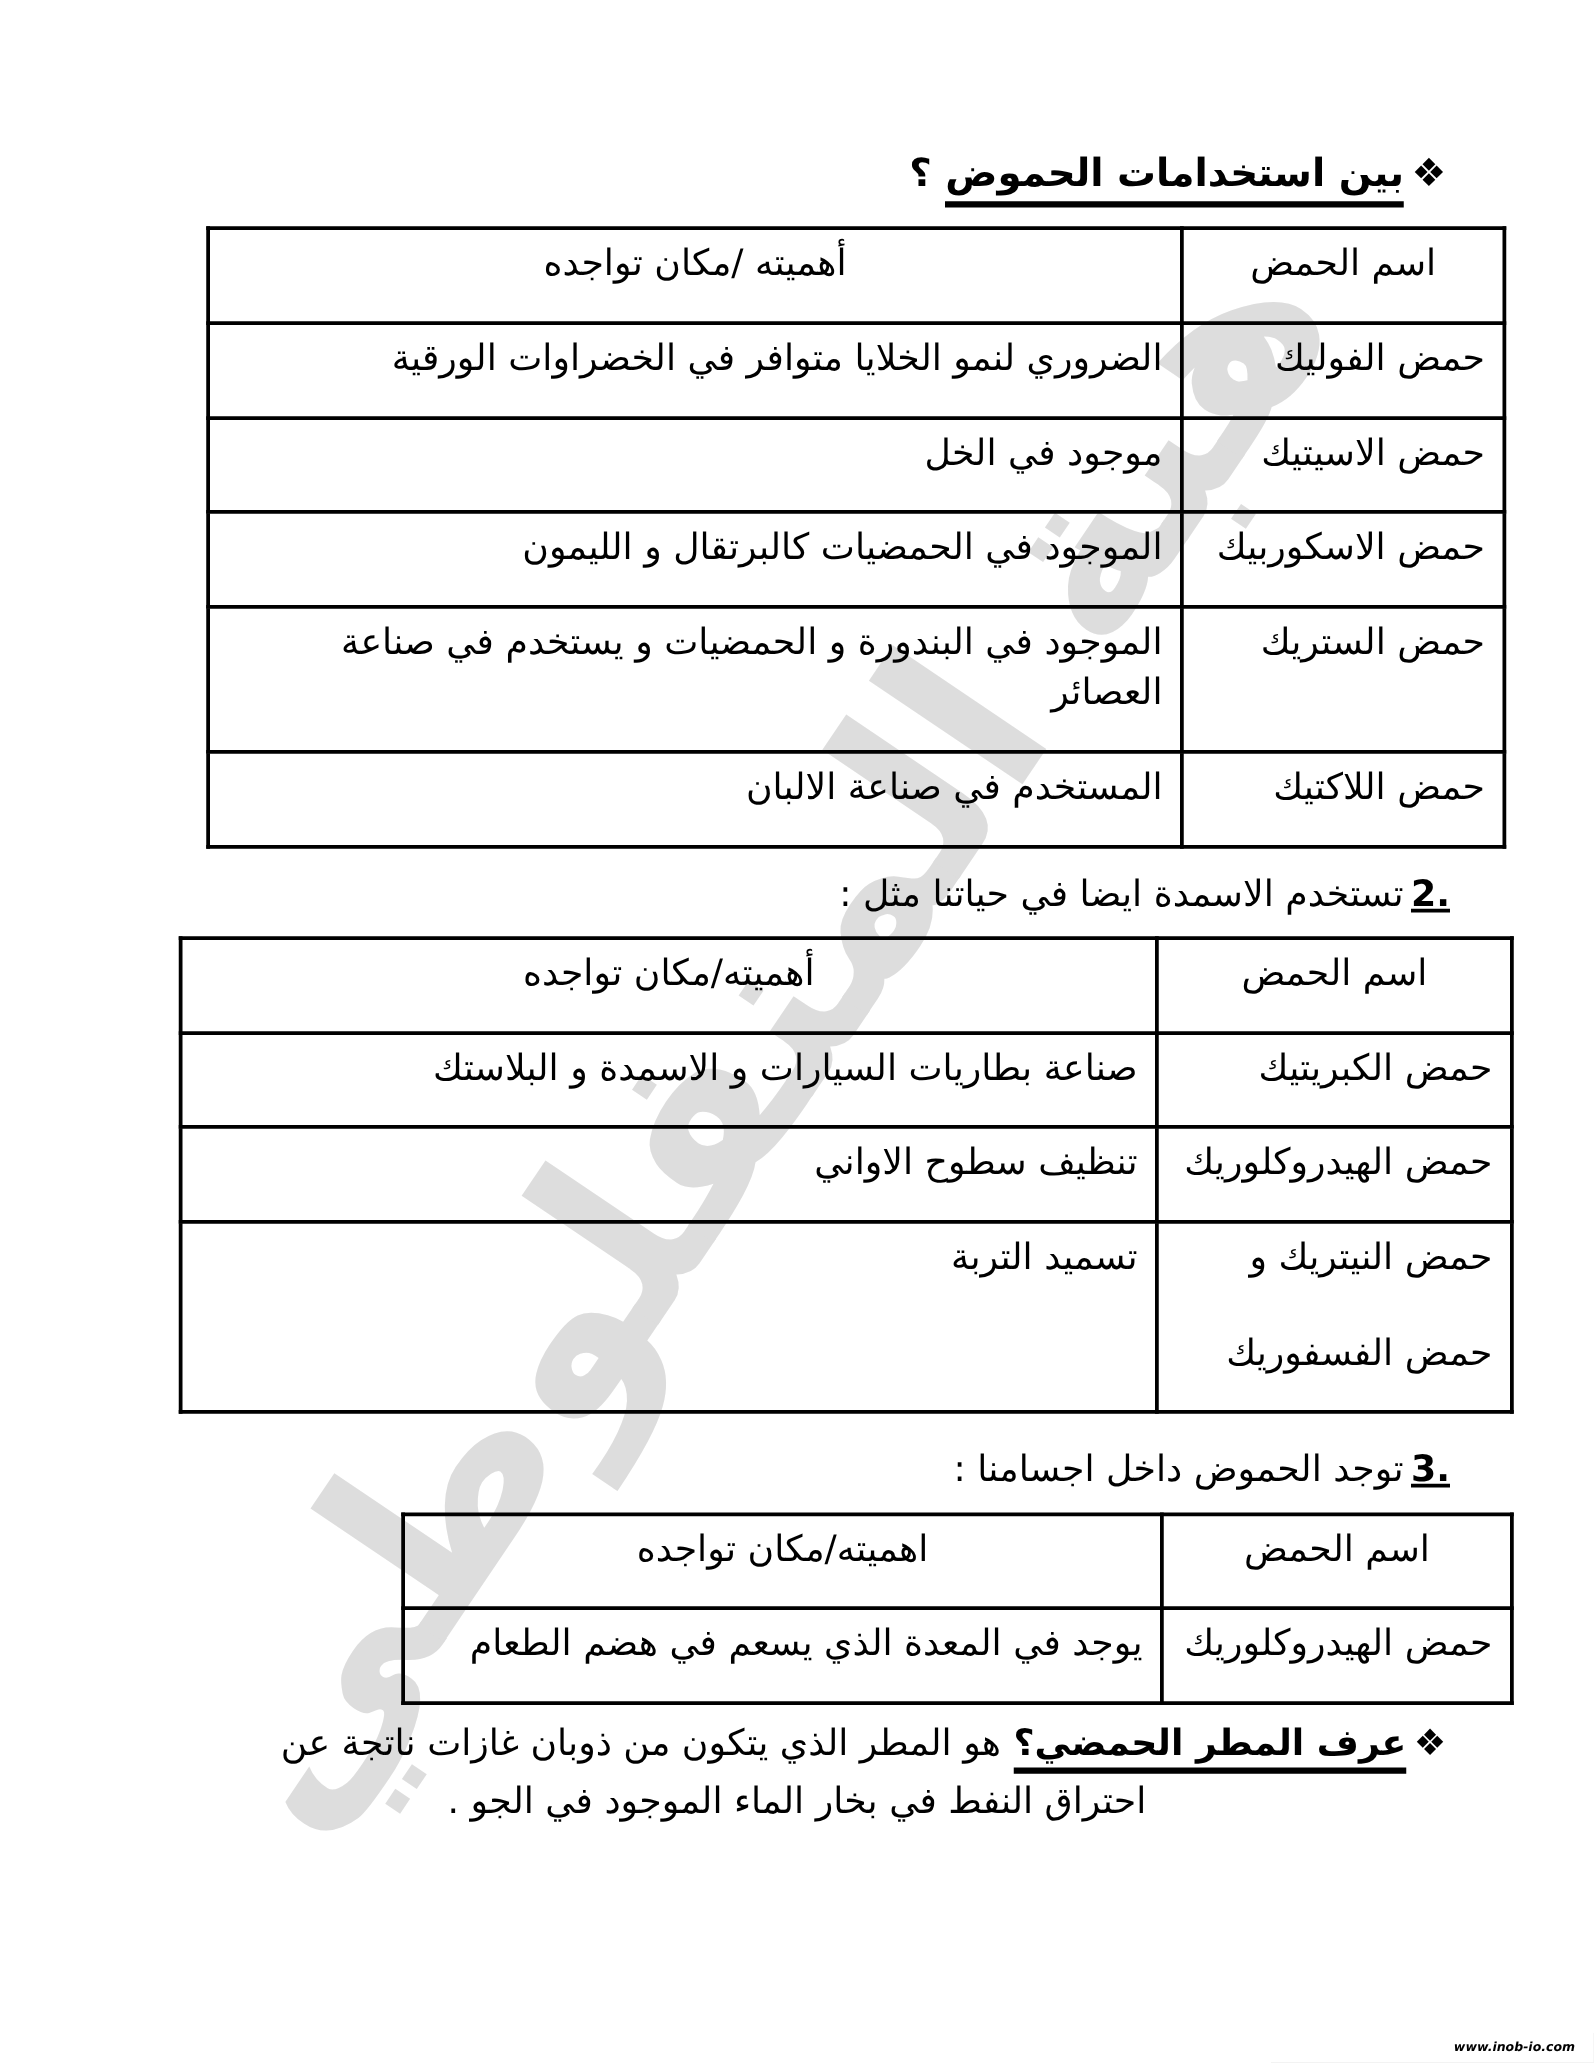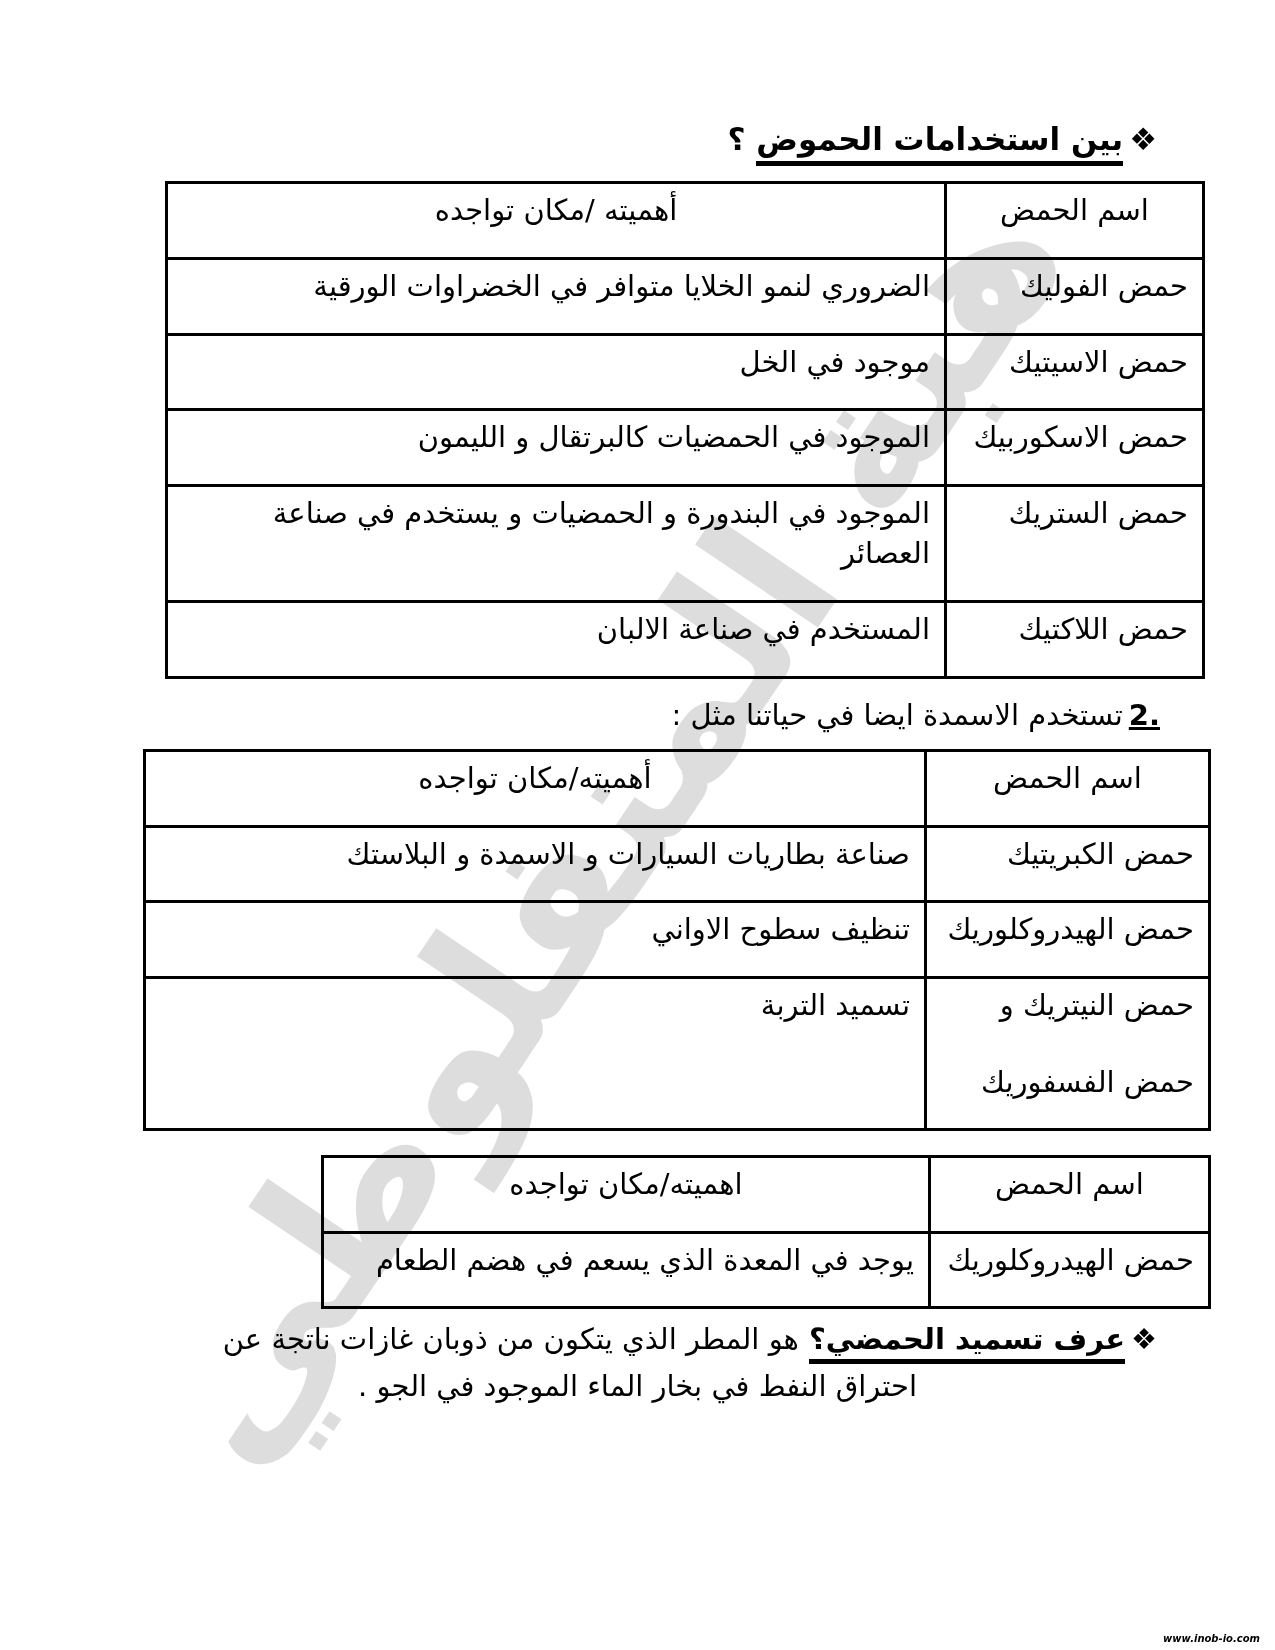--- a/index.html
+++ b/index.html
@@ -121,41 +121,44 @@
         <td>حمض الهيدروكلوريك</td>
         <td>تنظيف سطوح الاواني</td>
       </tr>
       <tr>
         <td><span>حمض النيتريك و</span><span class="name-line2">حمض الفسفوريك</span></td>
         <td>تسميد التربة</td>
       </tr>
     </tbody>
       </table>
 
+    <p class="para">
+      <span class="num">3.</span><span>توجد الحموض داخل اجسامنا :</span>
+    </p>
 
     <table class="t3">
       <colgroup>
           <col class="c-name">
           <col class="c-imp">
         </colgroup>
       <tbody>
           <tr>
         <th>اسم الحمض</th>
         <th>اهميته/مكان تواجده</th>
       </tr>
       <tr>
         <td>حمض الهيدروكلوريك</td>
         <td>يوجد في المعدة الذي يسعم في هضم الطعام</td>
       </tr>
     </tbody>
       </table>
 
 
     <p class="def-line1">
-      <span class="bullet">❖</span><span class="question">عرف تسميد الحمضي؟</span><span>هو المطر الذي يتكون من ذوبان غازات ناتجة عن</span>
+      <span class="bullet">❖</span><span class="question">عرف المطر الحمضي؟</span><span>هو المطر الذي يتكون من ذوبان غازات ناتجة عن</span>
     </p>
     <p class="def-line2">احتراق النفط في بخار الماء الموجود في الجو .</p>
 
   </div>
 
   <div class="footer">www.inob-io.com</div>
 
 </div>
 
 </body></html>

